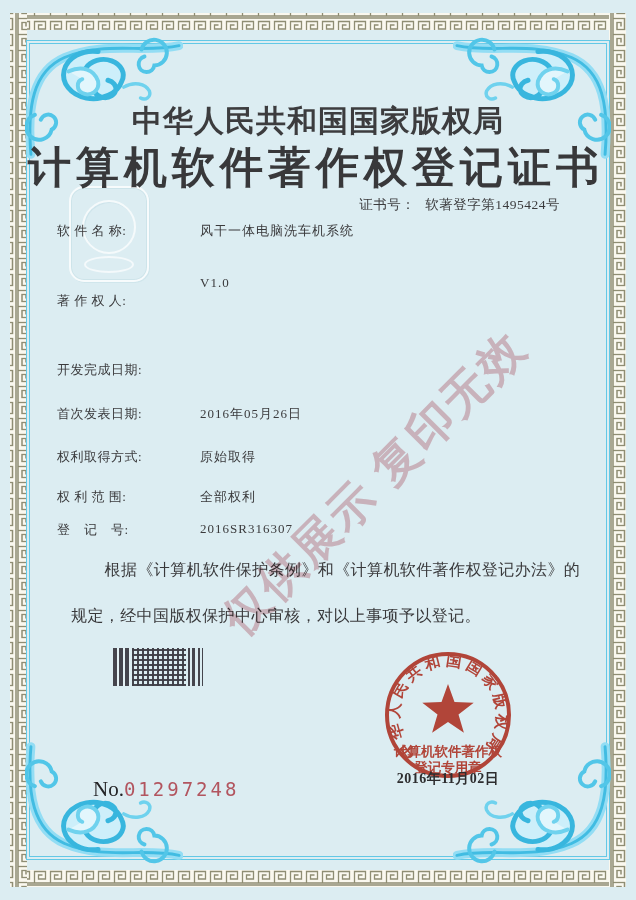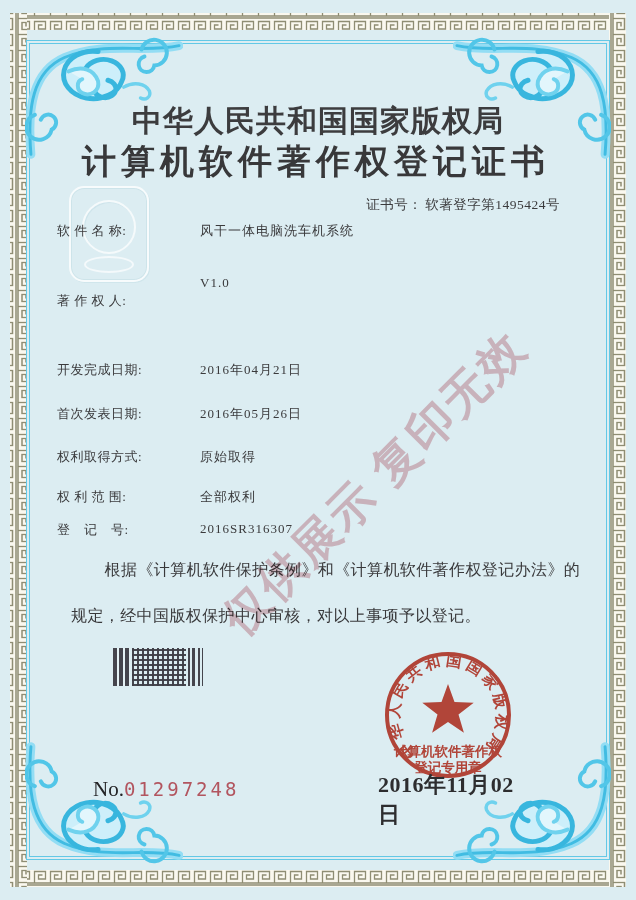--- a/index.html
+++ b/index.html
@@ -36,26 +36,26 @@
   #emboss .c2{position:absolute;left:13px;top:68px;width:46px;height:13px;border-radius:50%;
     border:2px solid rgba(255,255,255,.8);}
 
   
   #authority{
     left:0;top:101px;width:636px;text-align:center;
     font-size:30px;font-weight:700;color:#3c3c3e;letter-spacing:1px;z-index:5;
   }
   #cert-title{
     left:0;top:139px;width:632px;text-align:center;
-    font-size:34px;font-weight:700;color:#38383a;letter-spacing:5px;z-index:5;
+    font-size:43px;font-weight:700;color:#38383a;letter-spacing:5px;z-index:5;
   }
   #cert-no{
     right:76px;top:196px;font-size:13.5px;color:#3b3b3d;z-index:5;letter-spacing:.5px;
   }
-  #cert-no .lbl{margin-right:3px;}
+  #cert-no .lbl{margin-right:10px;}
 
   
   .row{position:absolute;left:57px;right:36px;font-size:13px;color:#3a3a3c;z-index:5;}
   .row .lab{letter-spacing:.5px;}
   .row .val{position:absolute;left:143px;top:0;letter-spacing:1px;white-space:nowrap;}
   .row .val2{position:absolute;left:143px;top:26px;letter-spacing:1px;margin-top:27px;}
 
   
   .para-line{position:absolute;left:71px;width:510px;font-size:16px;color:#39393b;
     letter-spacing:.4px;z-index:5;}
@@ -76,22 +76,22 @@
   #barcode .bc-mid{flex:1;height:100%;margin:0 2px;
     background-image:
       repeating-linear-gradient(0deg,rgba(62,62,70,.95) 0 2px,transparent 2px 5px),
       repeating-linear-gradient(90deg,rgba(62,62,70,.95) 0 2px,transparent 2px 5px);}
   #barcode .bc-right{width:15px;height:100%;
     background:repeating-linear-gradient(90deg,#45454d 0 2px,transparent 2px 4px,#45454d 4px 7px,transparent 7px 10px);}
 
   
   #seal{left:373px;top:640px;width:150px;height:150px;z-index:7;
     opacity:.92;mix-blend-mode:multiply;}
-  #seal-date{left:378px;top:770px;width:140px;text-align:left;
-    font-size:22px;font-weight:700;color:#2d2d2f;letter-spacing:.5px;z-index:8;}
+  #seal-date{left:378px;top:770px;width:140px;text-align:center;
+    font-size:14px;font-weight:700;color:#2d2d2f;letter-spacing:.5px;z-index:8;}
 
   
   #serial{left:93px;top:777px;z-index:5;}
   #serial .no{font-size:21px;color:#242426;}
   #serial .num{font-family:"DejaVu Sans Mono",monospace;font-size:19px;
     letter-spacing:3px;color:#b2555f;margin-top:38px;}
 </style>
 </head>
 <body>
 
@@ -161,21 +161,20 @@
 <div class="row" style="top:222px">
   <span class="lab">软 件 名 称:</span>
   <span class="val">风干一体电脑洗车机系统</span>
   <span class="val2">V1.0</span>
 </div>
 <div class="row" style="top:292px">
   <span class="lab">著 作 权 人:</span>
 </div>
 <div class="row" style="top:361px">
   <span class="lab">开发完成日期:</span>
-  <span class="val">2016年04月21日</span>
 </div>
 <div class="row" style="top:405px">
   <span class="lab">首次发表日期:</span>
   <span class="val">2016年05月26日</span>
 </div>
 <div class="row" style="top:448px">
   <span class="lab">权利取得方式:</span>
   <span class="val">原始取得</span>
 </div>
 <div class="row" style="top:488px">

